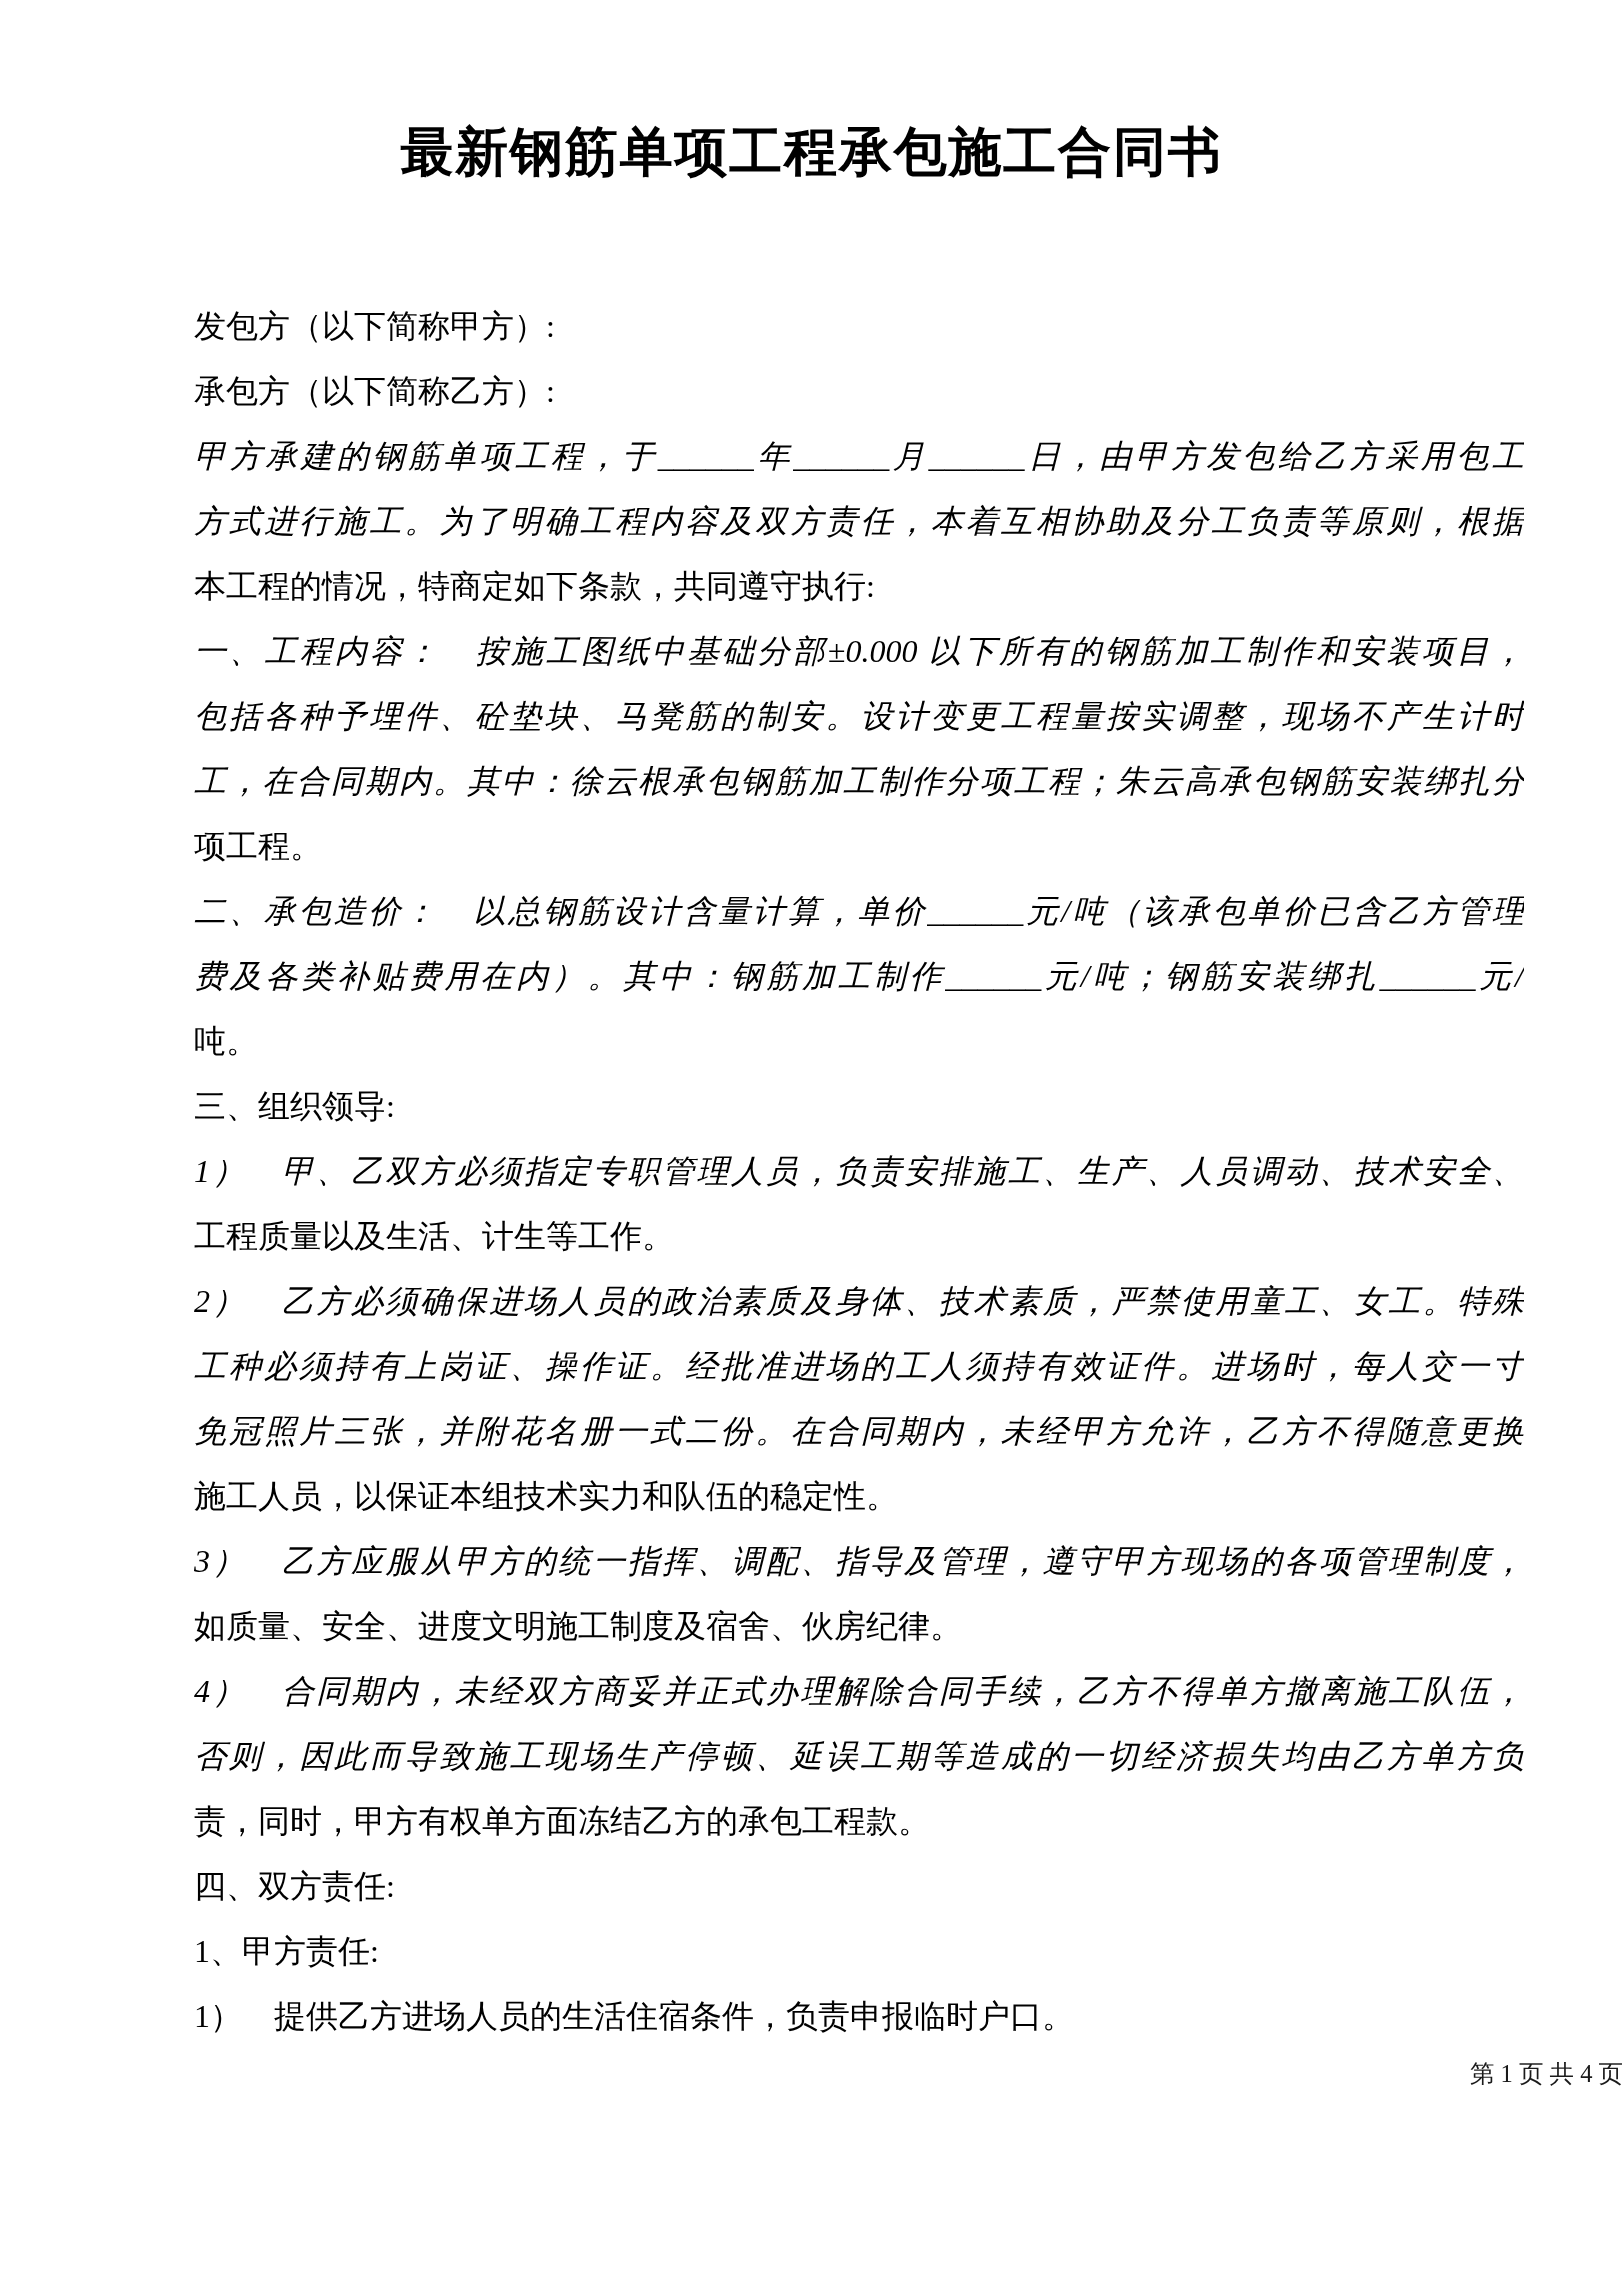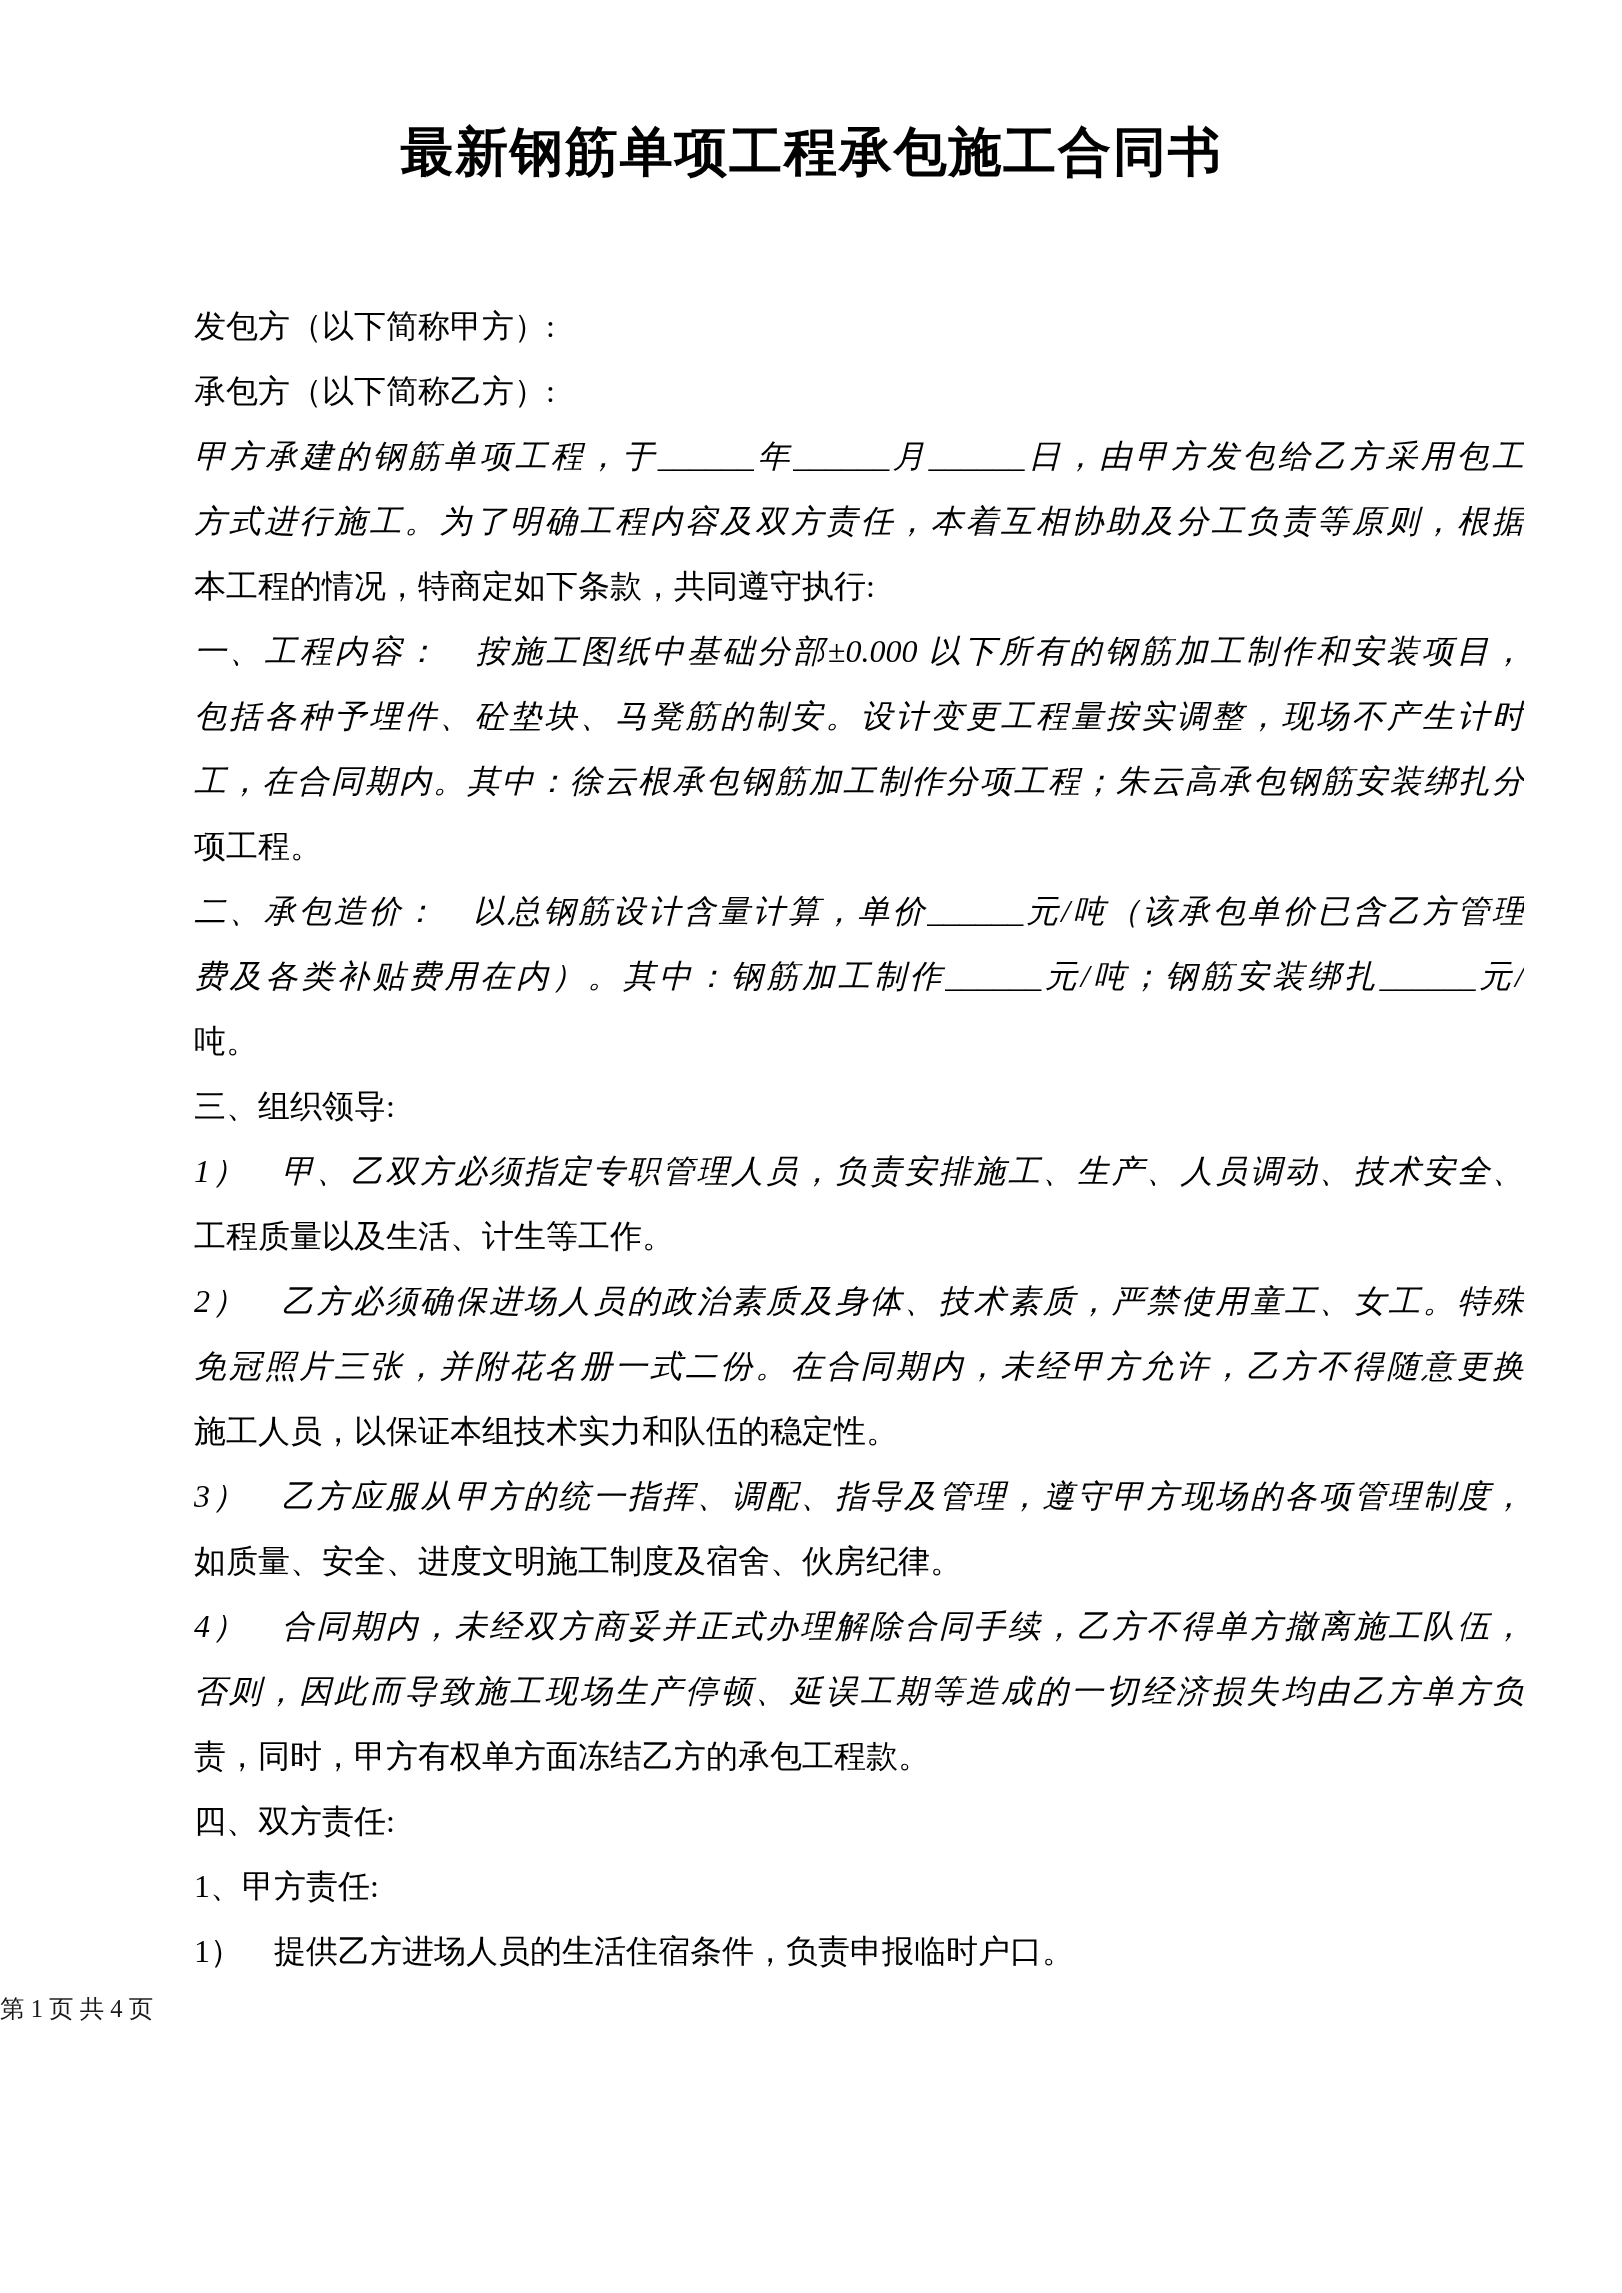--- a/index.html
+++ b/index.html
@@ -34,21 +34,21 @@
     text-align: left;
     overflow: hidden;
   }
   .line.j {
     text-align: justify;
     text-align-last: justify;
     font-style: italic;
   }
   .footer {
     margin-top: 7.3px;
-    text-align: left;
+    text-align: right;
     font-size: 24.5px;
     line-height: 36px;
     color: #1a1a1a;
   }
 </style>
 </head>
 <body>
 
 <div class="page">
   <div class="title">最新钢筋单项工程承包施工合同书</div>
@@ -64,20 +64,21 @@
       <div class="line j">包括各种予埋件、砼垫块、马凳筋的制安。设计变更工程量按实调整，现场不产生计时</div>
       <div class="line j">工，在合同期内。其中：徐云根承包钢筋加工制作分项工程；朱云高承包钢筋安装绑扎分</div>
       <div class="line">项工程。</div>
       <div class="line j">二、承包造价：　以总钢筋设计含量计算，单价______元/吨（该承包单价已含乙方管理</div>
       <div class="line j">费及各类补贴费用在内）。其中：钢筋加工制作______元/吨；钢筋安装绑扎______元/</div>
       <div class="line">吨。</div>
       <div class="line">三、组织领导:</div>
       <div class="line j">1）　甲、乙双方必须指定专职管理人员，负责安排施工、生产、人员调动、技术安全、</div>
       <div class="line">工程质量以及生活、计生等工作。</div>
       <div class="line j">2）　乙方必须确保进场人员的政治素质及身体、技术素质，严禁使用童工、女工。特殊</div>
+      <div class="line j">工种必须持有上岗证、操作证。经批准进场的工人须持有效证件。进场时，每人交一寸</div>
       <div class="line j">免冠照片三张，并附花名册一式二份。在合同期内，未经甲方允许，乙方不得随意更换</div>
       <div class="line">施工人员，以保证本组技术实力和队伍的稳定性。</div>
       <div class="line j">3）　乙方应服从甲方的统一指挥、调配、指导及管理，遵守甲方现场的各项管理制度，</div>
       <div class="line">如质量、安全、进度文明施工制度及宿舍、伙房纪律。</div>
       <div class="line j">4）　合同期内，未经双方商妥并正式办理解除合同手续，乙方不得单方撤离施工队伍，</div>
       <div class="line j">否则，因此而导致施工现场生产停顿、延误工期等造成的一切经济损失均由乙方单方负</div>
       <div class="line">责，同时，甲方有权单方面冻结乙方的承包工程款。</div>
       <div class="line">四、双方责任:</div>
       <div class="line">1、甲方责任:</div>
       <div class="line">1）　提供乙方进场人员的生活住宿条件，负责申报临时户口。</div>

